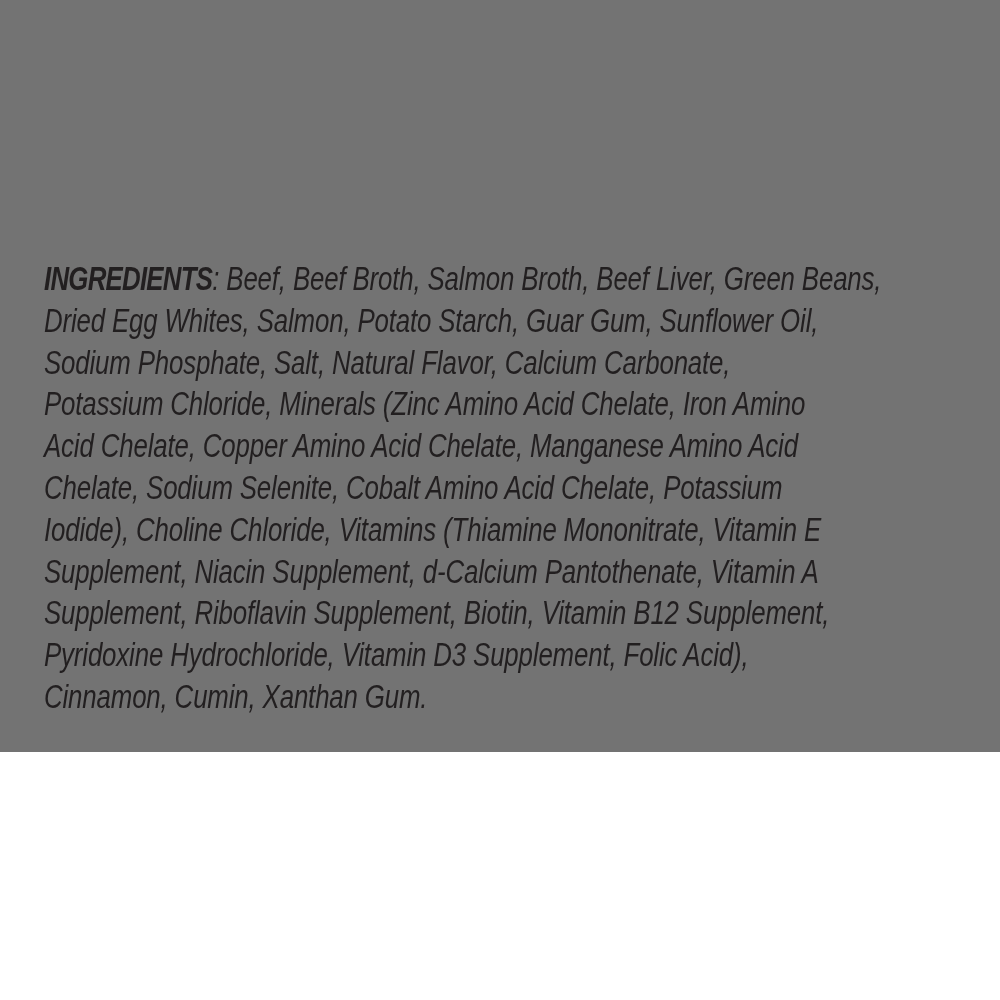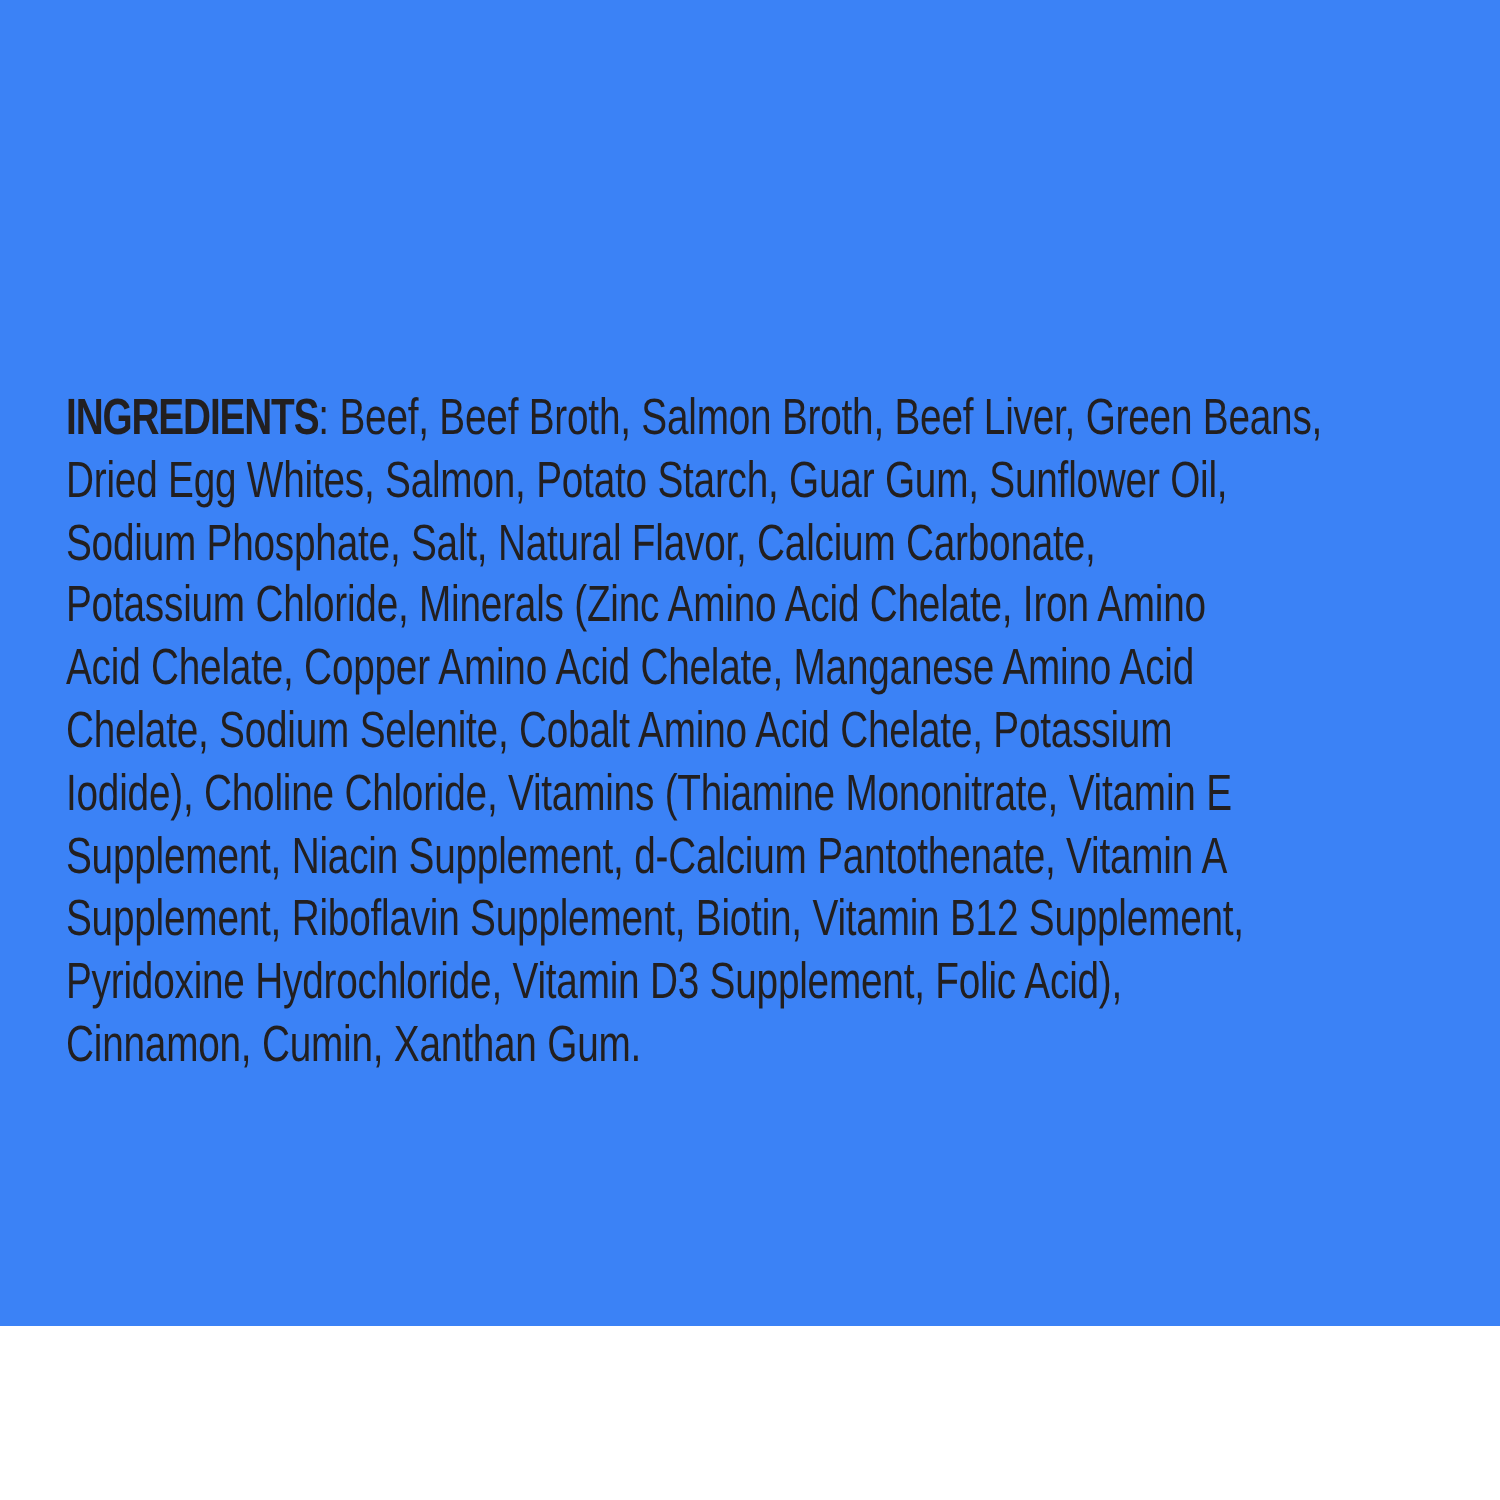--- a/index.html
+++ b/index.html
@@ -6,22 +6,23 @@
     margin: 0;
     padding: 0;
     width: 1000px;
     height: 1000px;
     background: #ffffff;
     overflow: hidden;
   }
   .canvas {
     position: relative;
     width: 1000px;
-    height: 884px;
-    background: #3b82f6;
+    height: 752px;
+    background: #737373;
+    font-style: italic;
   }
   .label-block {
     position: absolute;
     left: 44px;
     top: 258px;
     width: 1400px;
     transform: scaleX(0.76);
     transform-origin: 0 0;
     font-family: "Liberation Sans", sans-serif;
     font-size: 34px;

